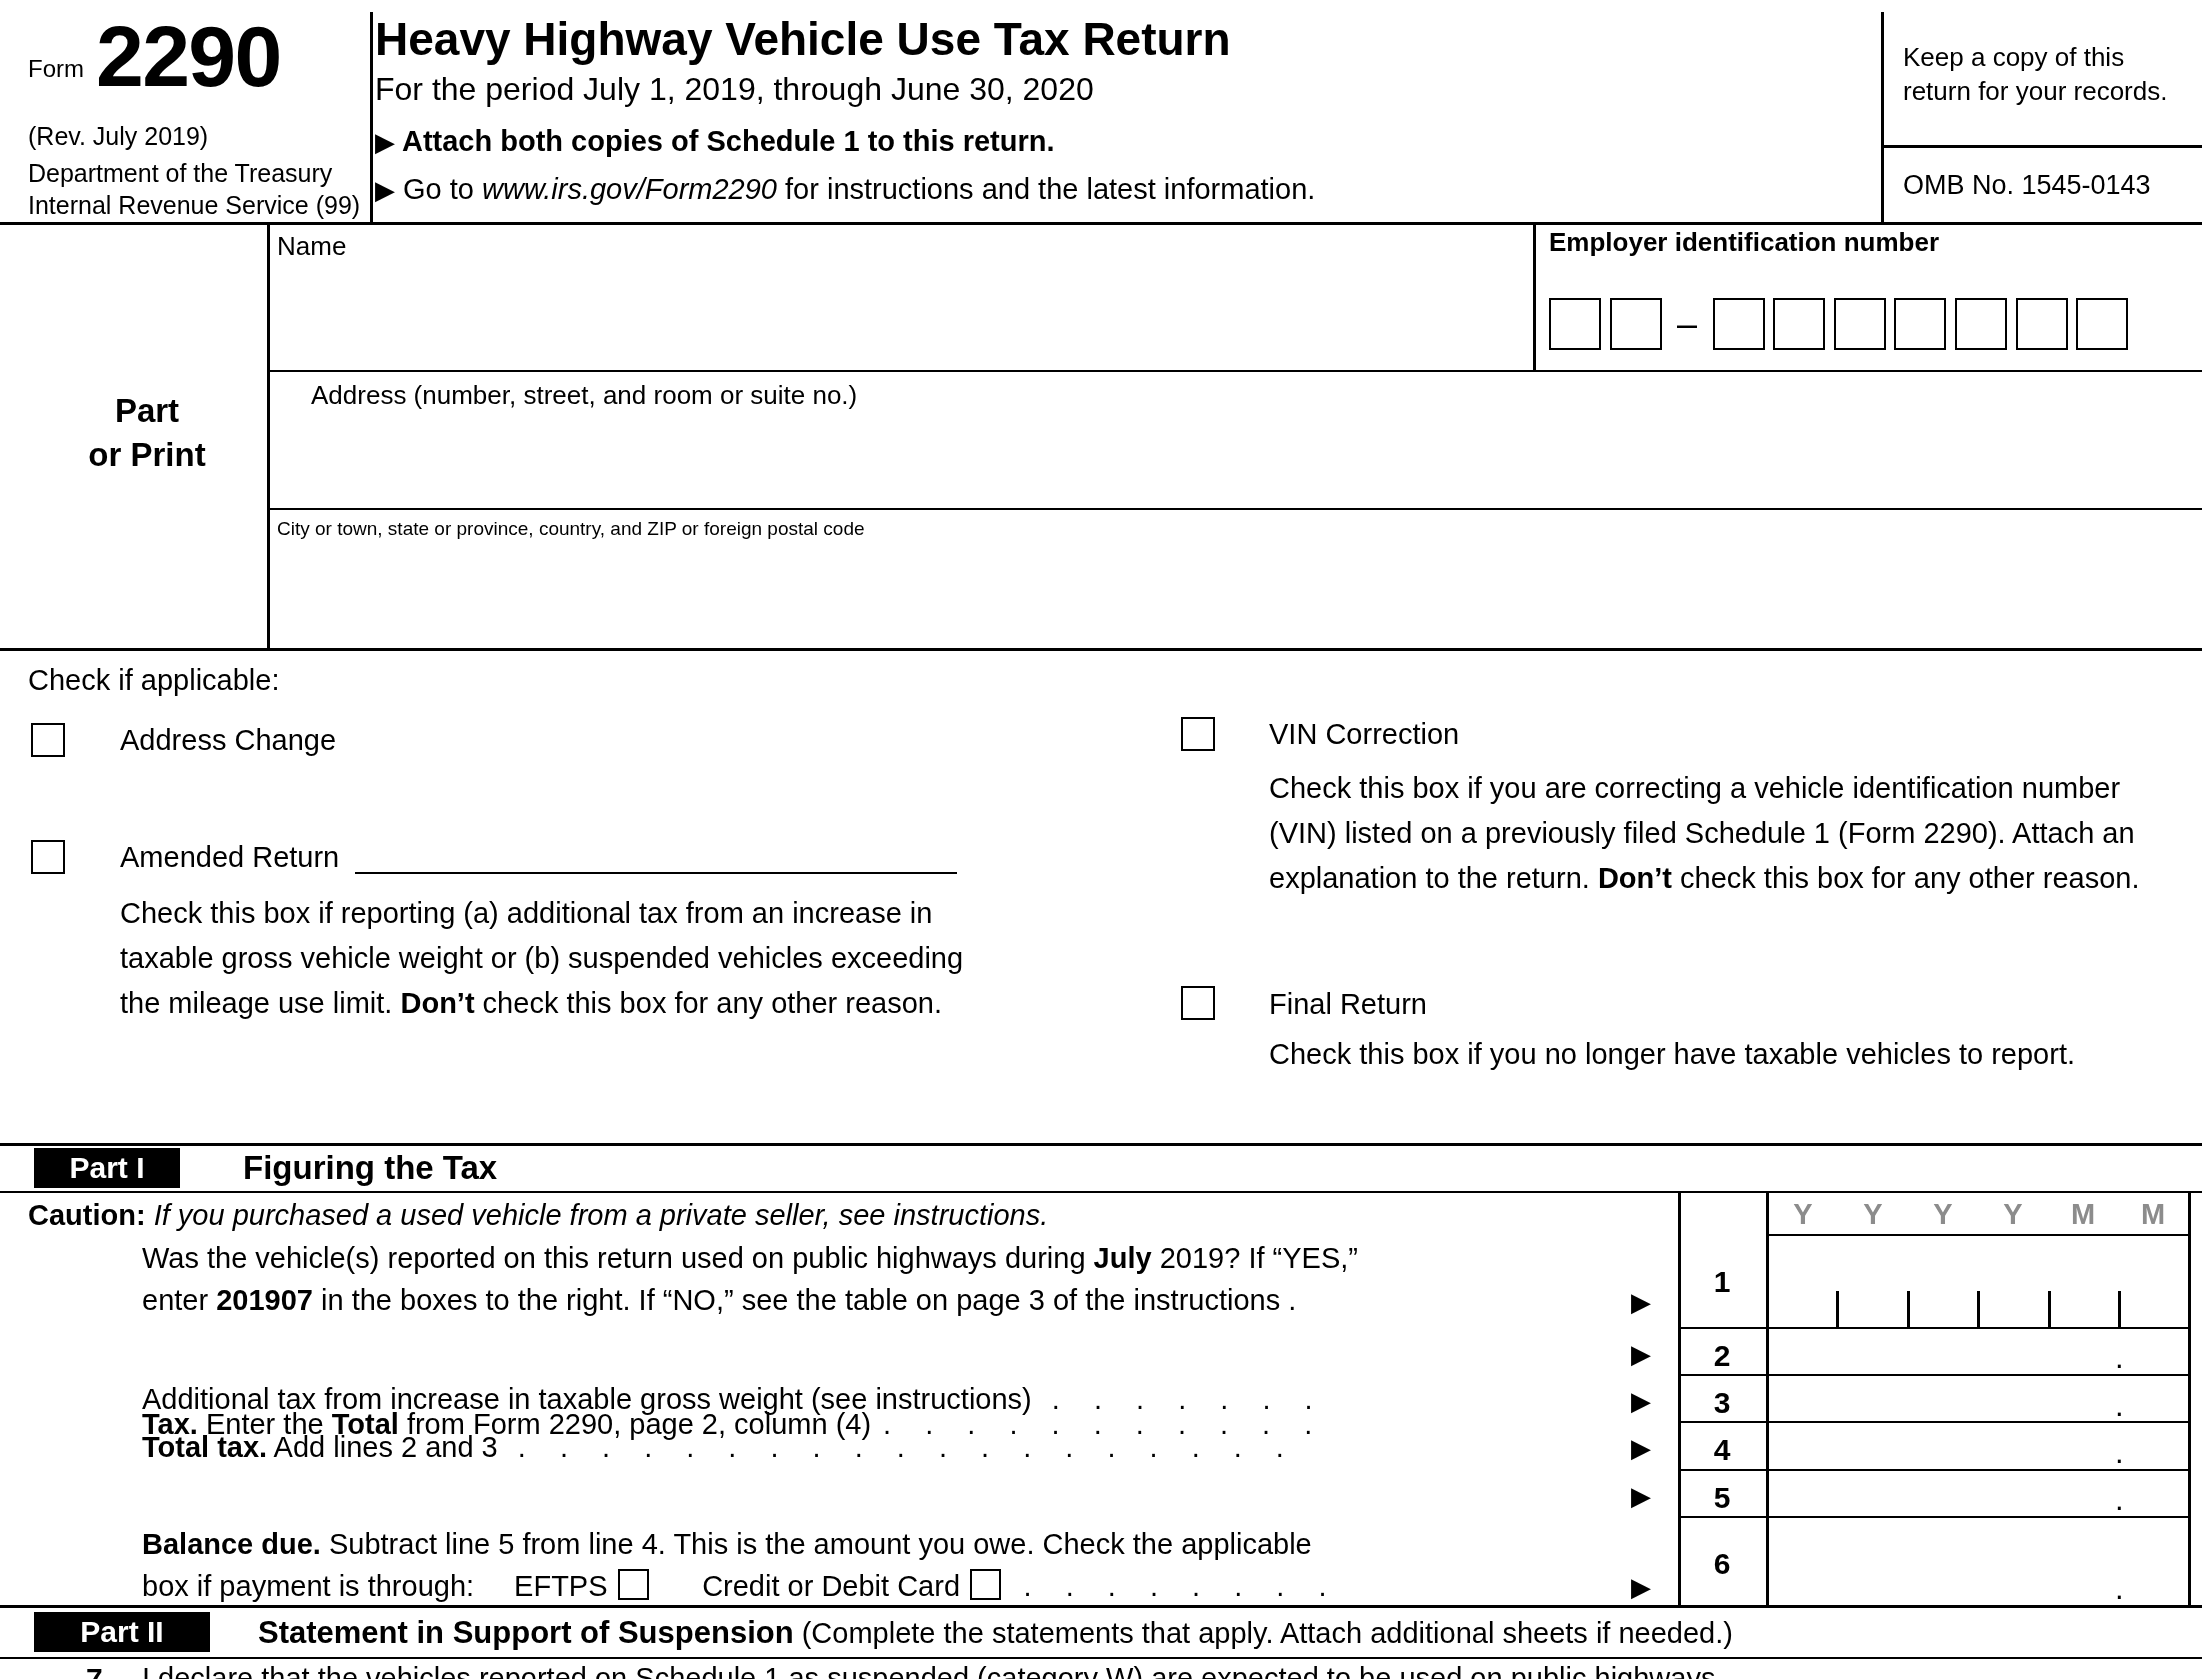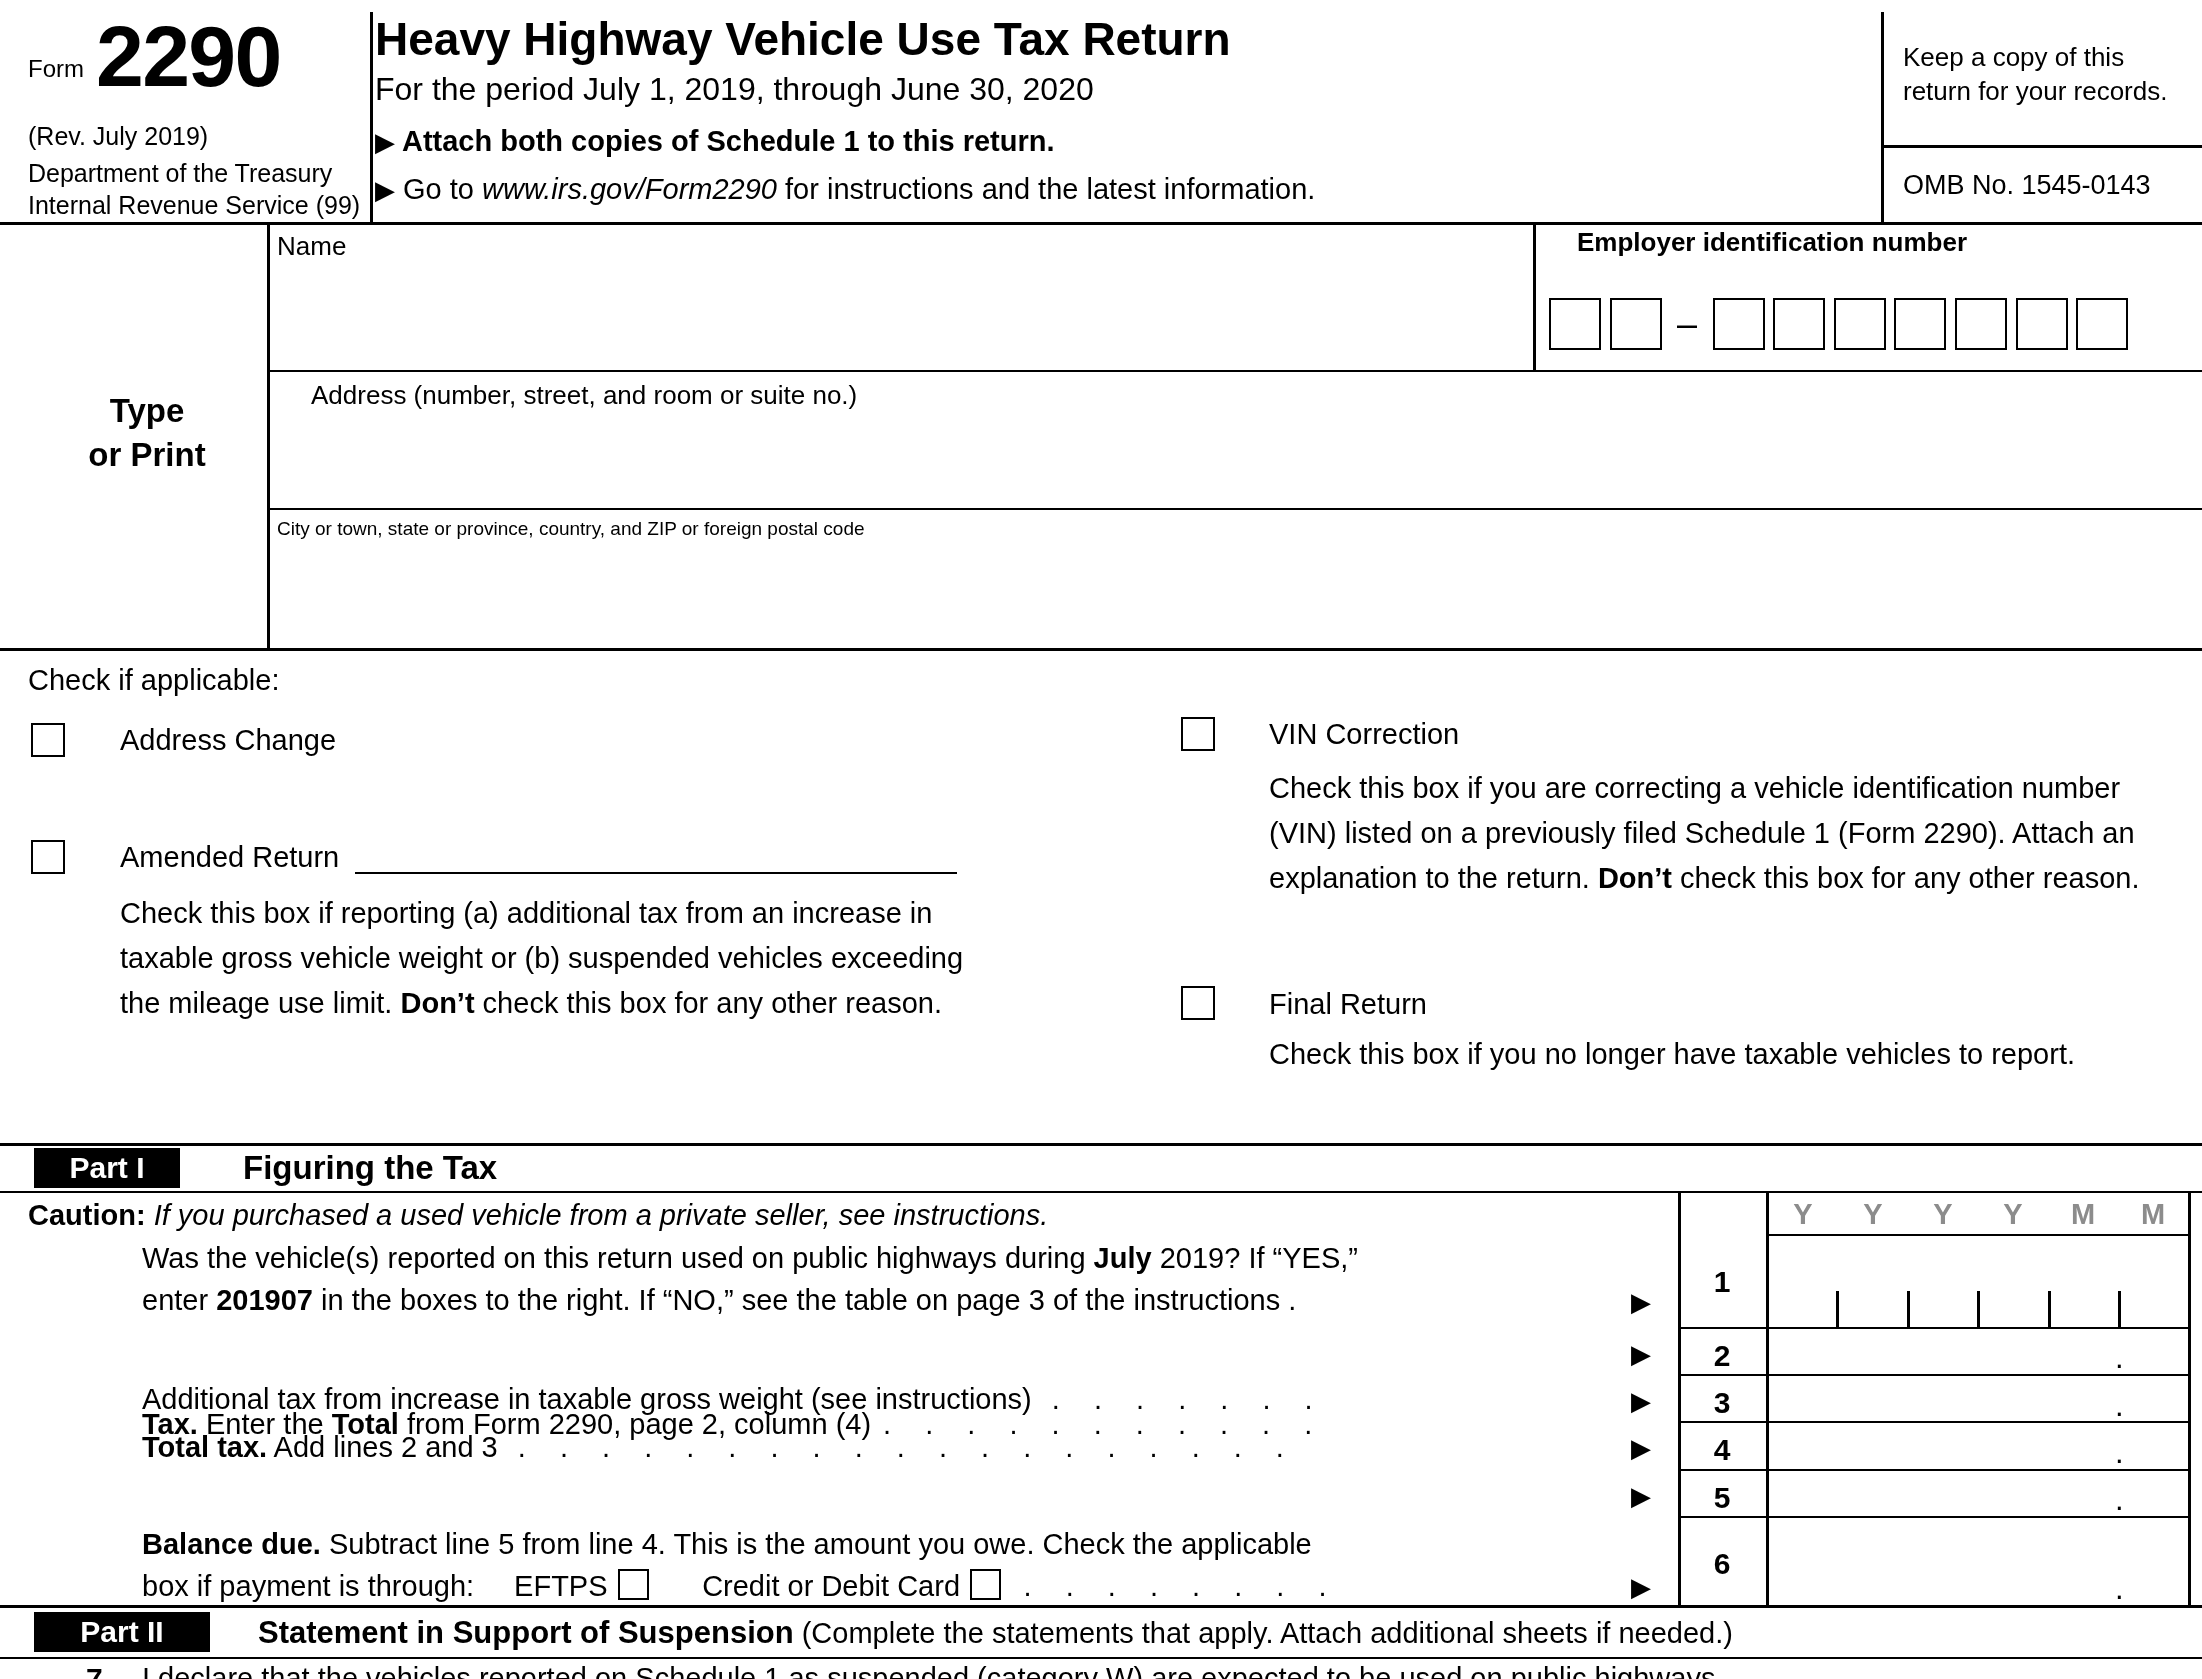--- a/index.html
+++ b/index.html
@@ -34,21 +34,21 @@
   #hr-omb { left:1903px; top:170px; font-size:27px; }
 
   
   #tp-vline { left:267px; top:225px; width:2.6px; height:423px; }
   #ein-vline { left:1533px; top:225px; width:2.6px; height:145px; }
   #tp-h1 { left:267px; top:370px; width:1936px; height:1.7px; }
   #tp-h2 { left:267px; top:508px; width:1936px; height:1.7px; }
   #tp-bottom { left:0; top:648px; width:2203px; height:3.4px; }
   #tp-label { left:28px; top:389px; width:238px; text-align:center; font-weight:bold; font-size:33px; line-height:1.32; }
   #name-label { left:277px; top:231px; font-size:26px; }
-  #ein-label { left:1549px; top:227px; font-size:26px; font-weight:bold;margin-left:28px; }
+  #ein-label { left:1549px; top:227px; font-size:26px; font-weight:bold; }
   #ein-boxes { left:1549px; top:298px; display:flex; align-items:center; gap:8.6px; }
   .ein-box { width:52px; height:52px; border:2.6px solid #000; background:#fff; }
   #ein-dash { font-size:36px; padding:0 6.9px; }
   #addr-label { left:277px; top:380px; font-size:26px;margin-left:34px; }
   #city-label { left:277px; top:518px; font-size:19px; }
   .field-hotspot { position:absolute; }
 
   
   #chk-heading { left:28px; top:664px; font-size:29px; }
   .checkbox { position:absolute; width:34px; height:34px; border:2.6px solid #000; background:#fff; }
@@ -142,21 +142,21 @@
   <div class="rule" id="hr-div"></div>
   <div class="abs" id="hr-omb">OMB No. 1545-0143</div>
 
   <div class="rule" id="tp-vline"></div>
   <div class="rule" id="ein-vline"></div>
   <div class="rule" id="tp-h1"></div>
   <div class="rule" id="tp-h2"></div>
   <div class="rule" id="tp-bottom"></div>
 
   <div class="abs" id="tp-label">
-    <div>Type</div>
+    <div>Part</div>
     <div>or Print</div>
   </div>
 
   <div class="abs" id="name-label">Name</div>
   <div class="field-hotspot" style="left:268px;top:260px;width:1263px;height:108px;"></div>
 
   <div class="abs" id="ein-label">Employer identification number</div>
   <div class="abs" id="ein-boxes">
     <div class="ein-box"></div>
     <div class="ein-box"></div>

